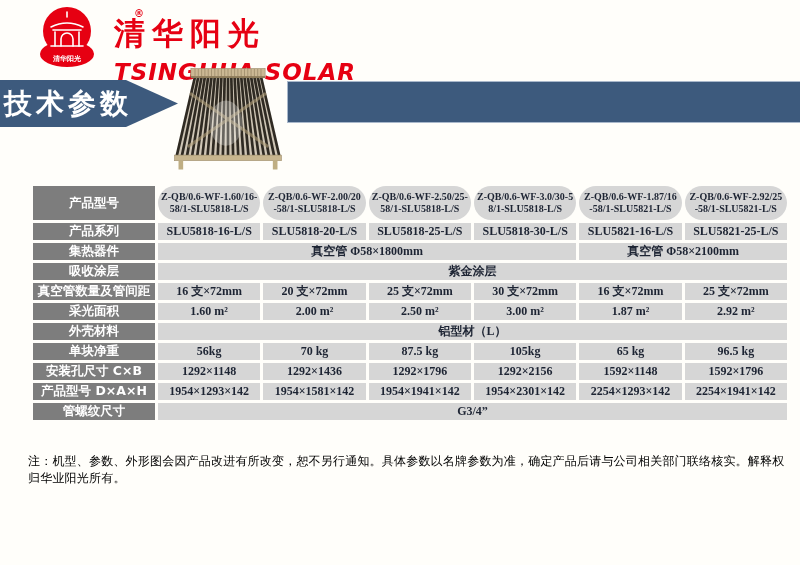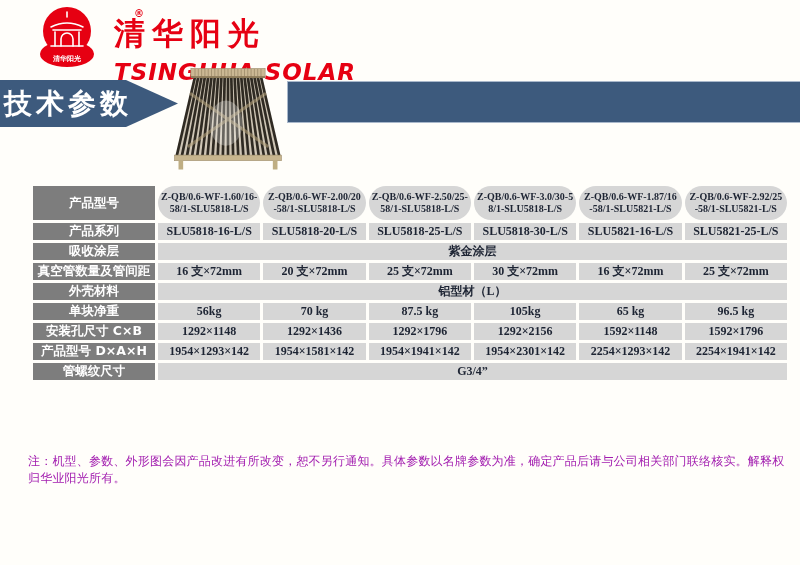--- a/index.html
+++ b/index.html
@@ -43,21 +43,21 @@
   .spec-table td.val{
     background:var(--cell-gray);color:#1d2433;font-weight:bold;font-size:12px;
     text-align:center;vertical-align:middle;white-space:pre-line;line-height:1.2;
     padding:0 1px;overflow:hidden;height:17px;
   }
   .spec-table tr.tall th{height:34px;}
   .spec-table tr.tall td{height:34px;font-size:10px;border-radius:17px;}
   
   .note{
     position:absolute;left:28px;top:453px;width:764px;
-    font-size:12px;color:#a21caf;letter-spacing:0.2px;
+    font-size:12px;color:#000000;letter-spacing:0.2px;
   }
 </style>
 </head>
 <body style="--brand-red: #e60012; --banner-blue: #3d5a7d; --label-gray: #7d7d7d; --cell-gray: #d6d6d6;">
 
 <div class="brand">
   <div class="emblem">
     <svg width="60" height="64" viewBox="0 0 60 64">
       <circle cx="29" cy="25" r="24" fill="#e60012"></circle>
       <ellipse cx="29" cy="48" rx="27" ry="13" fill="#e60012"></ellipse>
@@ -174,33 +174,47 @@
       <tr>
         <th class="lbl">产品系列</th>
         <td class="val">SLU5818-16-L/S</td>
         <td class="val">SLU5818-20-L/S</td>
         <td class="val">SLU5818-25-L/S</td>
         <td class="val">SLU5818-30-L/S</td>
         <td class="val">SLU5821-16-L/S</td>
         <td class="val">SLU5821-25-L/S</td>
       </tr>
       <tr>
+        <th class="lbl">集热器件</th>
+        <td class="val" colspan="4">真空管 Φ58×1800mm</td>
+        <td class="val" colspan="2">真空管 Φ58×2100mm</td>
+      </tr>
+      <tr>
         <th class="lbl">吸收涂层</th>
         <td class="val" colspan="6">紫金涂层</td>
       </tr>
       <tr>
         <th class="lbl">真空管数量及管间距</th>
         <td class="val">16 支×72mm</td>
         <td class="val">20 支×72mm</td>
         <td class="val">25 支×72mm</td>
         <td class="val">30 支×72mm</td>
         <td class="val">16 支×72mm</td>
         <td class="val">25 支×72mm</td>
       </tr>
       <tr>
+        <th class="lbl">采光面积</th>
+        <td class="val">1.60 m²</td>
+        <td class="val">2.00 m²</td>
+        <td class="val">2.50 m²</td>
+        <td class="val">3.00 m²</td>
+        <td class="val">1.87 m²</td>
+        <td class="val">2.92 m²</td>
+      </tr>
+      <tr>
         <th class="lbl">外壳材料</th>
         <td class="val" colspan="6">铝型材（L）</td>
       </tr>
       <tr>
         <th class="lbl">单块净重</th>
         <td class="val">56kg</td>
         <td class="val">70 kg</td>
         <td class="val">87.5 kg</td>
         <td class="val">105kg</td>
         <td class="val">65 kg</td>

